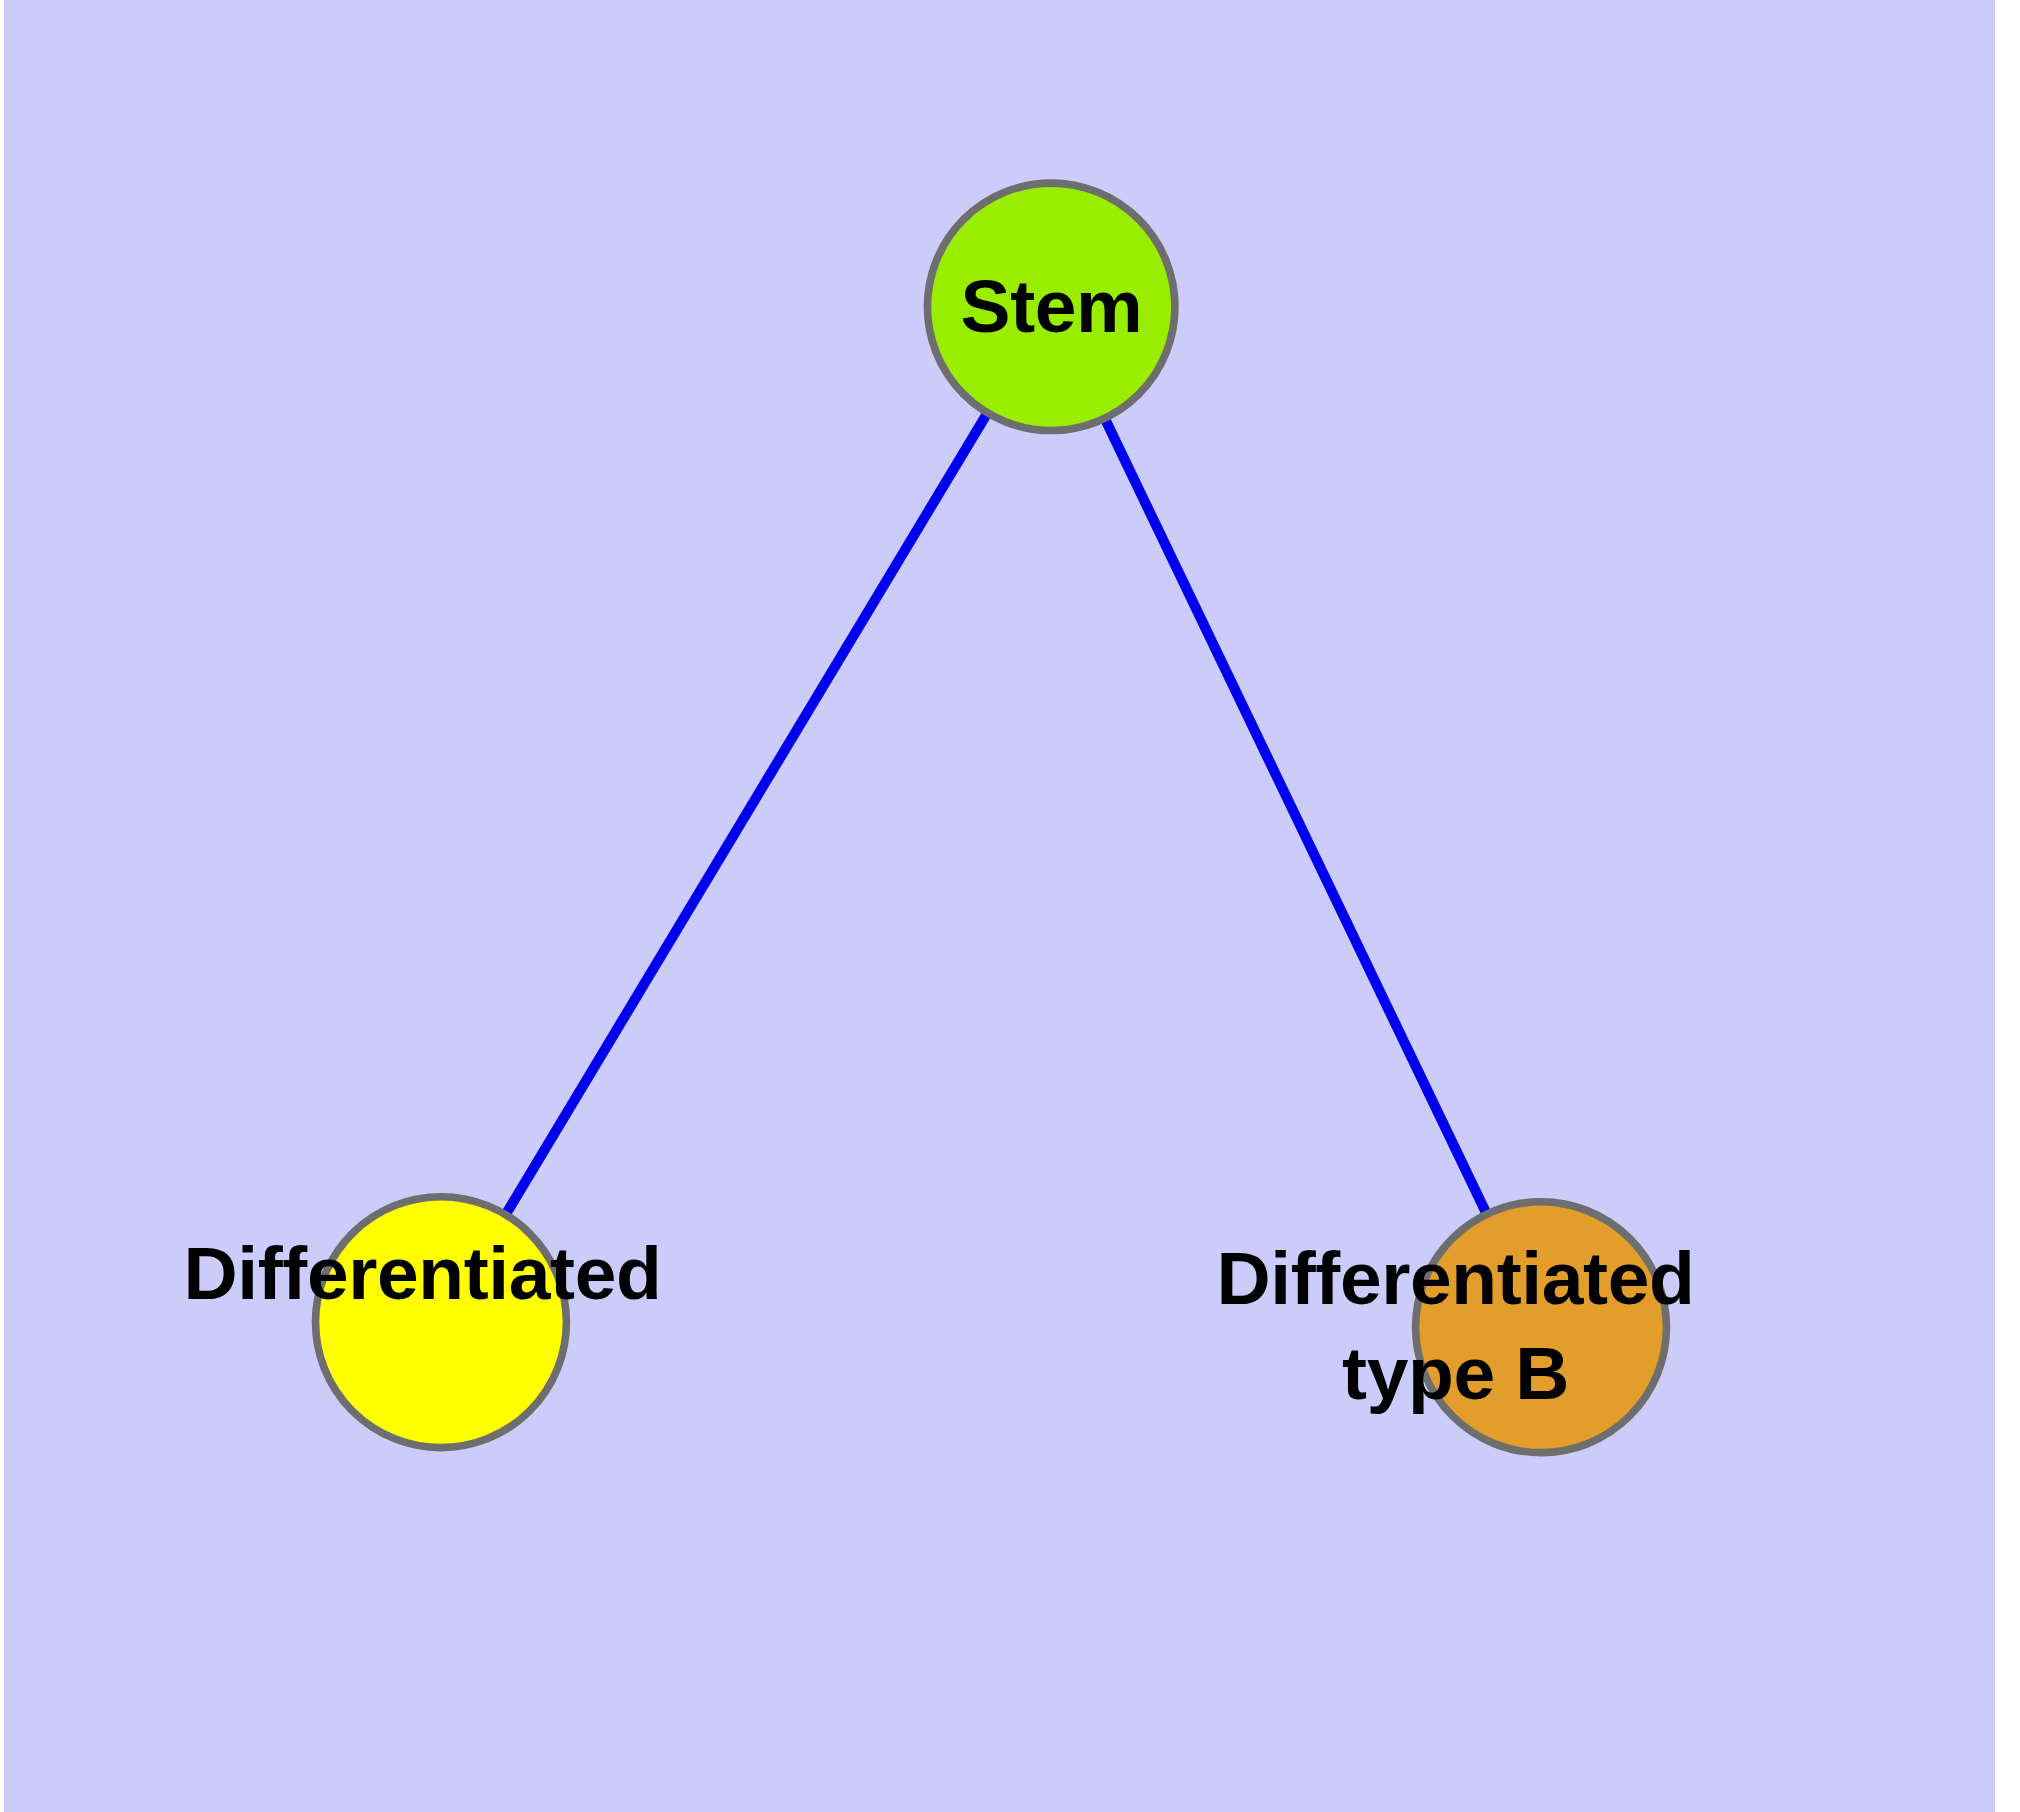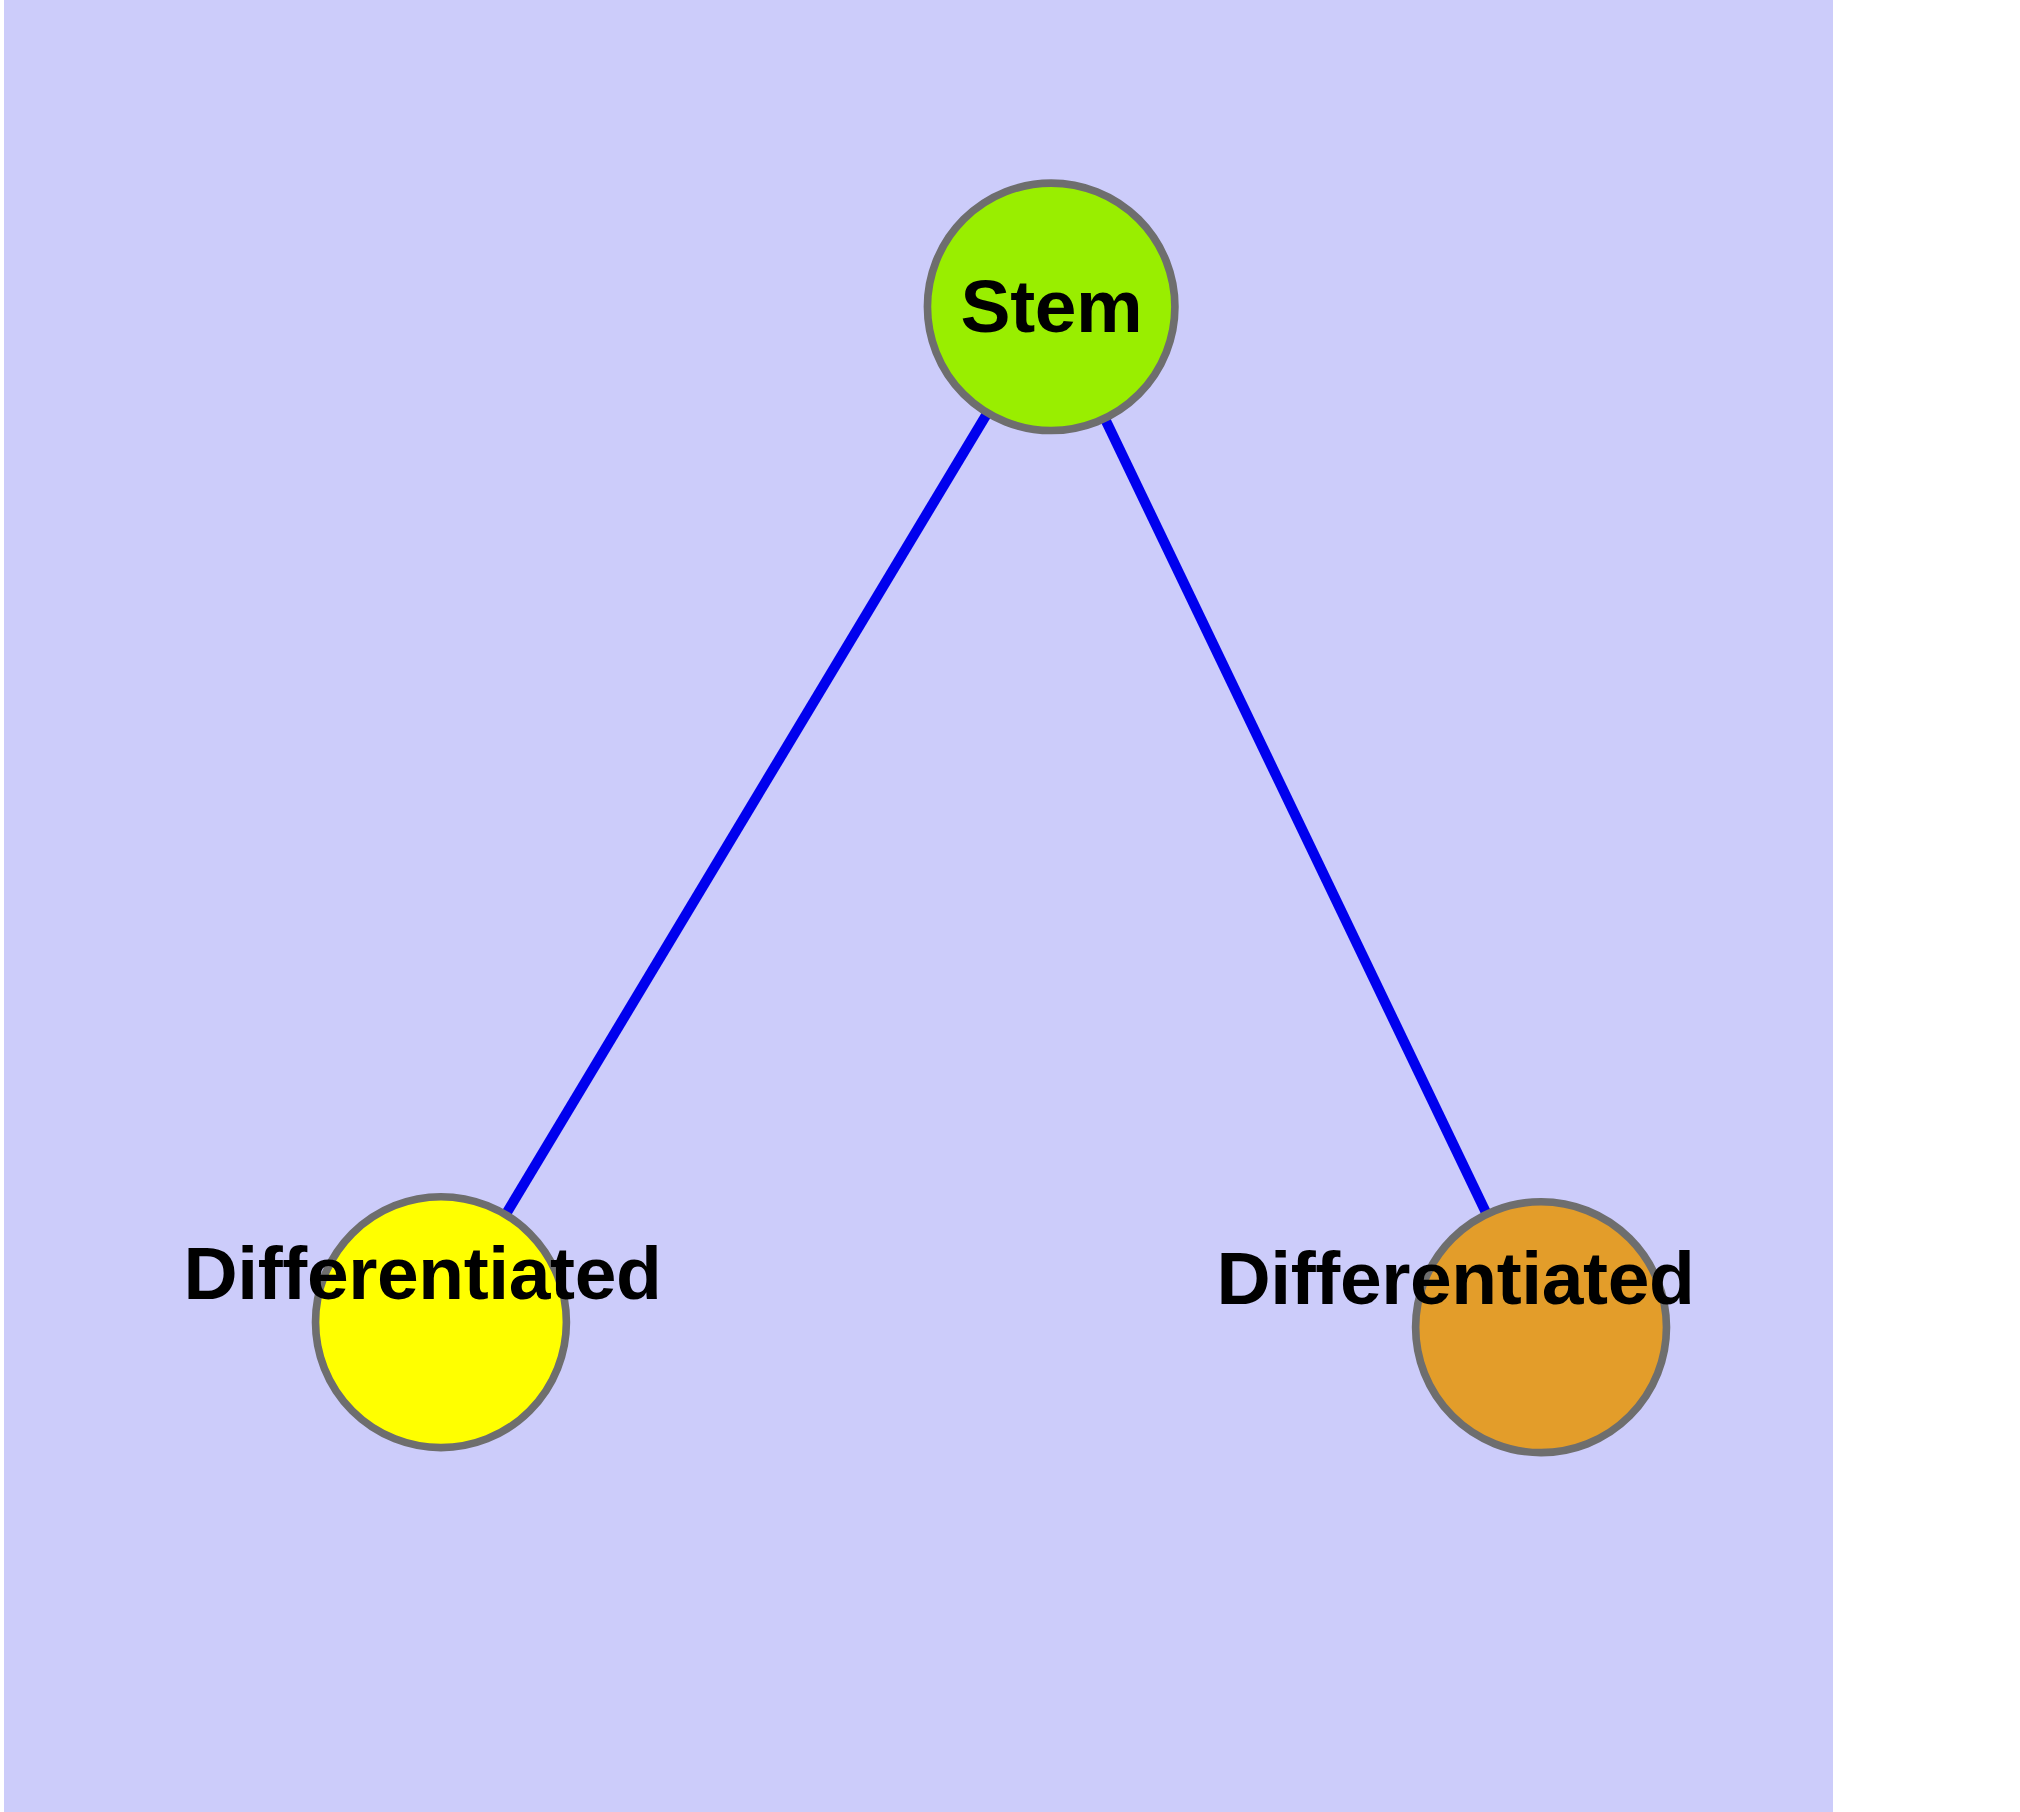--- a/index.html
+++ b/index.html
@@ -2,21 +2,21 @@
 <html style="font-size:13.6px"><head>
 <meta charset="utf-8">
 <style>
   html, body {
     margin: 0;
     padding: 0;
     background: #ffffff;
   }
   #canvas {
     position: relative;
-    width: 1833px;
+    width: 1995px;
     height: 1812px;
     background: #ffffff;
     overflow: hidden;
     font-family: "Liberation Sans", sans-serif;
   }
   #plot-bg {
     position: absolute;
     left: 4.2px;
     top: 0px;
     width: 2016px;
@@ -73,16 +73,16 @@
       <circle cx="1240" cy="362" r="146" fill="#99ee00" stroke="#6e6e6e" stroke-width="9"></circle>
       <circle cx="520" cy="1560" r="148" fill="#ffff00" stroke="#6e6e6e" stroke-width="9"></circle>
       <circle cx="1818" cy="1566" r="148" fill="#e39d2a" stroke="#6e6e6e" stroke-width="9"></circle>
     </g>
   </svg>
 
   <div class="node-label" id="label-stem">Stem</div>
 
   <div class="node-label" id="label-diff-a"><span>Differentiated</span><br></div>
 
-  <div class="node-label" id="label-diff-b"><span>Differentiated</span><br></div>
+  <div class="node-label" id="label-diff-b"><span>Differentiated</span><br><span>type B</span></div>
 
 </div>
 
 
 </body></html>

